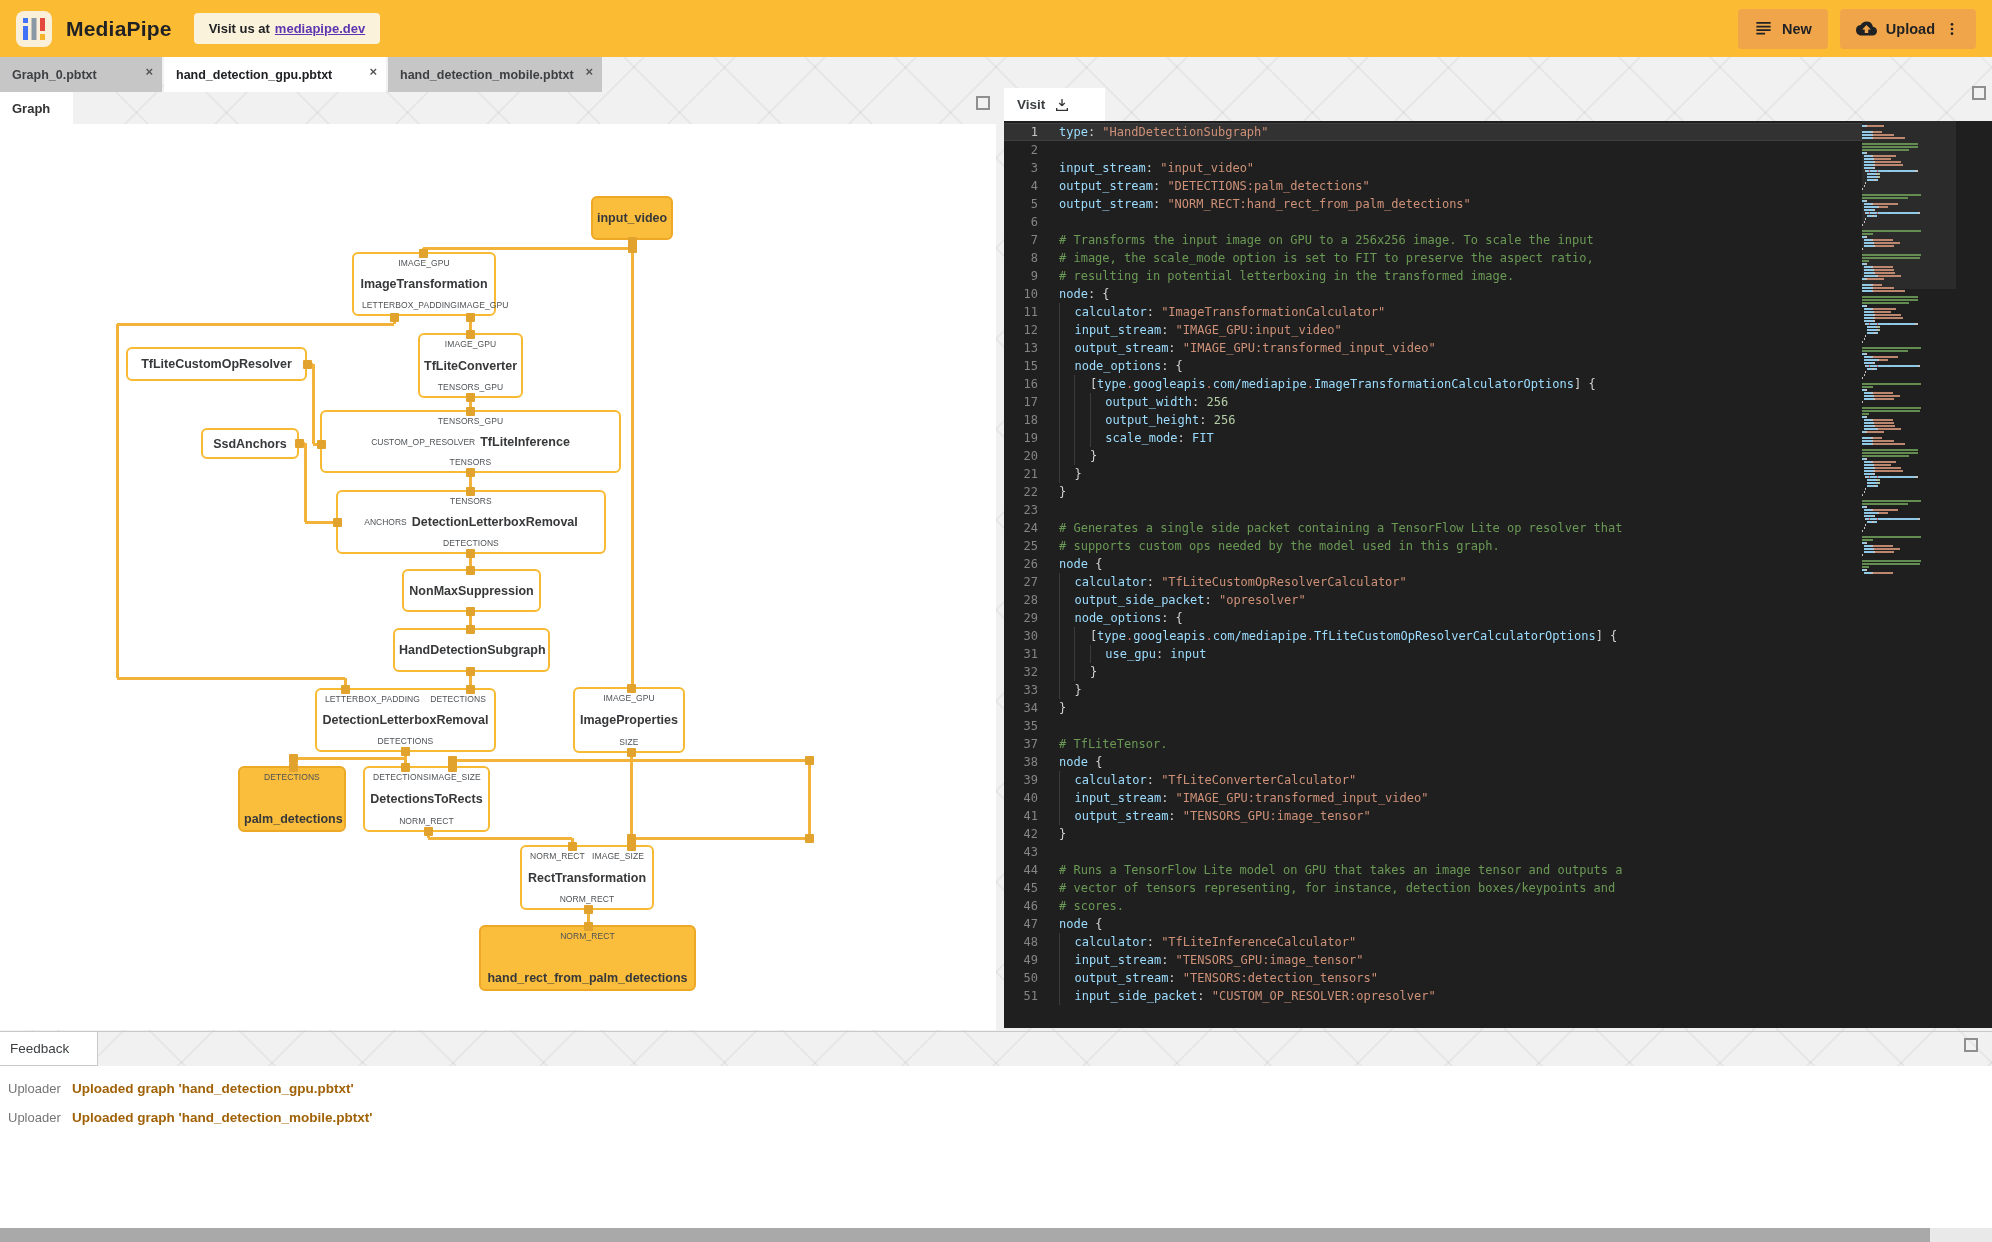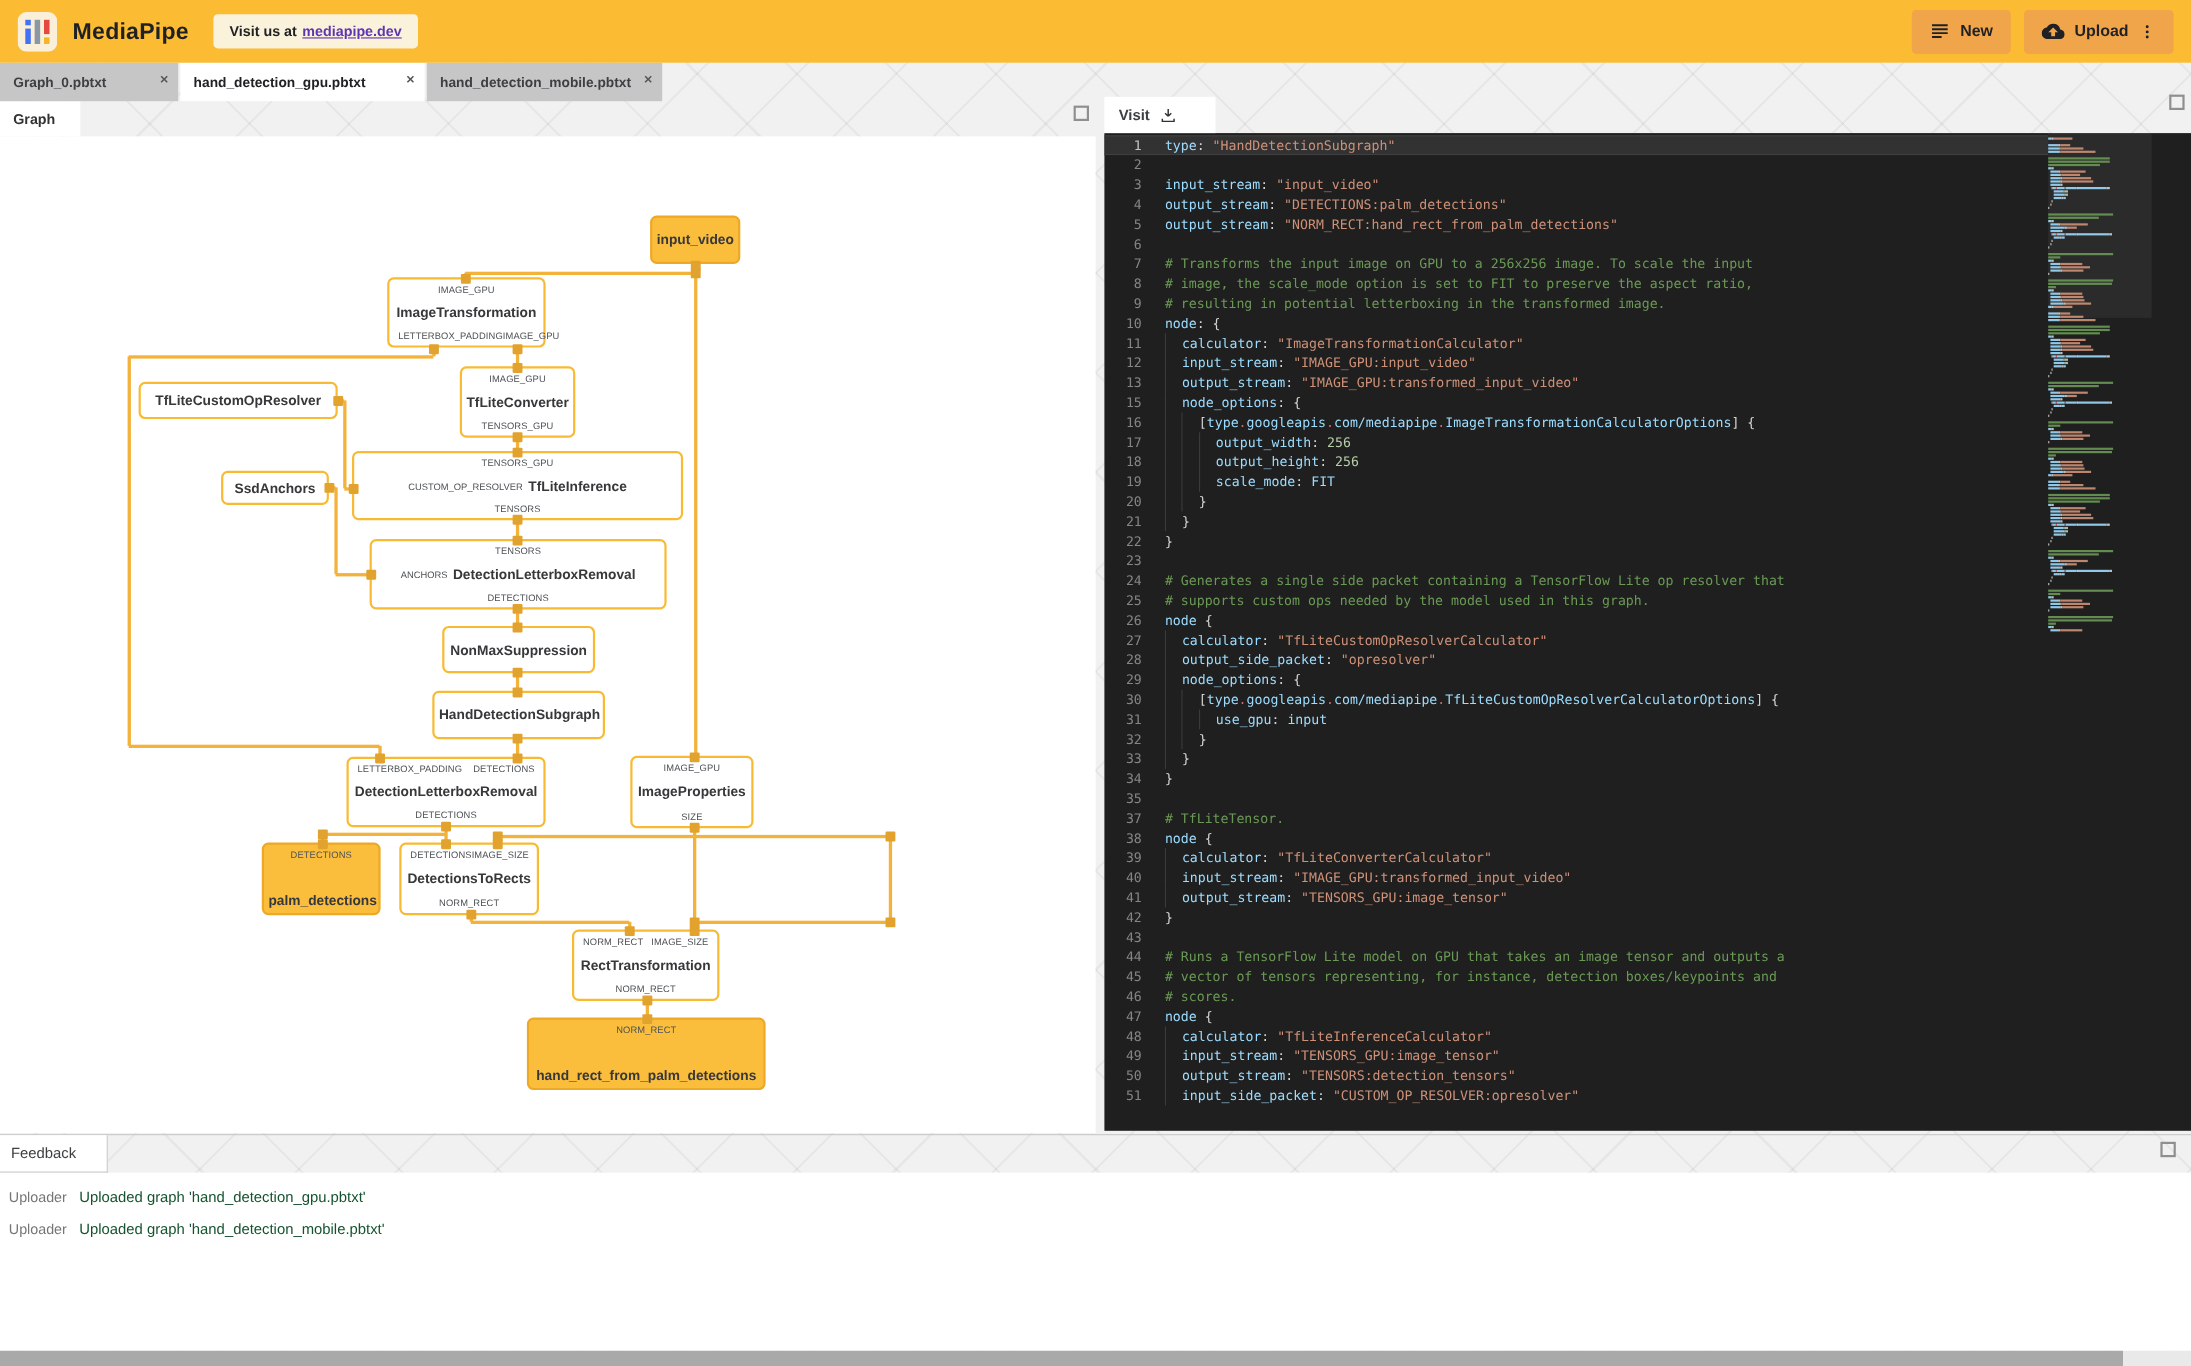--- a/index.html
+++ b/index.html
@@ -70,21 +70,21 @@
   .mmview{position:absolute;left:0;top:0;width:100%;height:168px;background:rgba(255,255,255,.055);}
   
   .fb-divider{position:absolute;left:0;top:1031px;width:1992px;height:1px;background:#c9c9c9;z-index:21;}
   .feedback-tab{position:absolute;left:0;top:1032px;width:98px;height:34px;background:#fff;
     border-right:1px solid #c9c9c9;border-bottom:1px solid #c9c9c9;box-sizing:border-box;
     display:flex;align-items:center;padding-left:10px;font-size:13.5px;color:#3c4043;z-index:22;cursor:pointer;}
   .feedback-content{position:absolute;left:0;top:1066px;width:1992px;height:162px;background:#fff;z-index:10;
     padding:8px 0 0 0;box-sizing:border-box;}
   .fb-row{display:flex;height:29px;align-items:center;}
   .fb-src{flex:0 0 64px;padding-left:8px;font-size:13px;color:#757575;}
-  .fb-msg{font-size:13.5px;font-weight:400;color:#14532d;}
+  .fb-msg{font-size:13.5px;font-weight:700;color:#a16207;}
   
   .hscroll{position:absolute;left:0;top:1228px;width:1992px;height:14px;background:#e9e9e9;z-index:30;}
   .hscroll .thumb{position:absolute;left:0;top:0;height:14px;width:1930px;background:#a9a9a9;cursor:pointer;}
 </style>
 </head>
 <body>
 
 <div class="header">
   <span class="logo">
     <svg width="36" height="36" viewBox="0 0 36 36">

